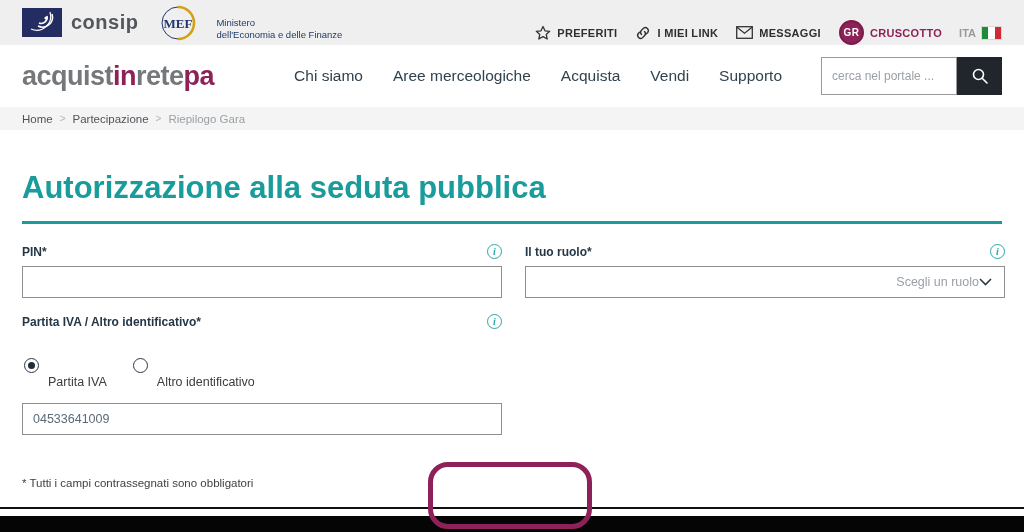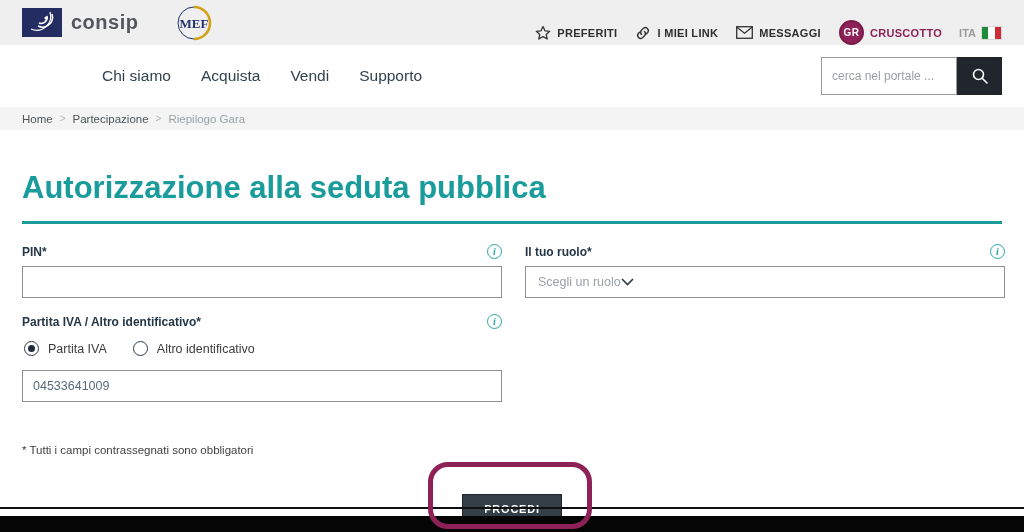--- a/index.html
+++ b/index.html
@@ -10,21 +10,21 @@
     color:#333;
   }
   
   .topbar {
     height:45px; background:#efefef; display:flex; align-items:center;
     padding:8px 22px;
   }
   .consip-logo { display:flex; align-items:center; gap:9px; }
   .consip-mark { width:40px; height:29px; display:block; }
   .consip-text { font-size:20px; font-weight:600; color:#53565a; letter-spacing:0.5px; }
-  .mef-logo { display:flex; align-items:flex-end; gap:20px; margin-left:38px; }
+  .mef-logo { display:flex; align-items:flex-end; gap:20px; margin-left:22px; }
   .mef-ministry { font-size:9.5px; color:#1f3a68; line-height:1.25; }
   .topbar-right { margin-left:auto; display:flex; align-items:center; gap:9px;margin-top:20px; }
   .topbar-link { display:flex; align-items:center; gap:6px; font-size:11px;
     font-weight:700; color:#2f2f2f; letter-spacing:0.3px; cursor:pointer; margin-right:9px; }
   .gr-badge { width:25px; height:25px; border-radius:50%; background:#8e2157;
     color:#fff; font-size:10px; font-weight:700; display:flex; align-items:center;
     justify-content:center; border:2px solid #7a1b4a; }
   .cruscotto { color:#8e2157; }
   .lang { display:flex; align-items:center; gap:5px; margin-left:6px; }
   .lang-code { font-size:11px; font-weight:700; color:#9a9a9a; }
@@ -60,29 +60,29 @@
   .form-grid { display:grid; grid-template-columns:480px 480px; column-gap:23px; margin-top:20px; }
   .field { margin-bottom:16px; }
   .label-row { display:flex; align-items:center; justify-content:space-between; margin-bottom:7px; }
   .field-label { font-size:12px; font-weight:700; color:#253746; }
   .info-icon { width:15px; height:15px; border-radius:50%; border:1.2px solid #2aa8a8;
     color:#2aa8a8; font-size:10px; font-style:italic; font-weight:700; display:flex;
     align-items:center; justify-content:center; cursor:pointer; font-family:"Liberation Serif",serif; }
   .text-input { width:100%; height:32px; border:1px solid #8f8f8f; background:#fff;
     padding:0 10px; font-size:12.5px; color:#5a6b7b; font-family:"Liberation Sans",sans-serif; }
   .select-box { width:100%; height:32px; border:1px solid #8f8f8f; background:#fff;
-    display:flex; align-items:center; justify-content:flex-start; padding:0 12px; cursor:pointer; }
+    display:flex; align-items:center; justify-content:flex-end; padding:0 12px; cursor:pointer; }
   .select-placeholder { font-size:12.5px; color:#9aa0a6; }
 
   .radio-row { display:flex; align-items:center; gap:26px; margin:12px 0 14px 2px; }
   .radio-opt { display:flex; align-items:center; gap:9px; cursor:pointer; }
   .radio-circle { width:15px; height:15px; border-radius:50%; border:1.5px solid #2c3a47;
     display:flex; align-items:center; justify-content:center; background:#fff; }
   .radio-circle.checked::after { content:""; width:7px; height:7px; border-radius:50%; background:#1f2d3d; }
-  .radio-label { font-size:12.5px; color:#3c3c3c; }
+  .radio-label { font-size:12.5px; color:#3c3c3c;margin-top:34px; }
 
   .required-note { margin-top:26px; font-size:11.5px; color:#3f3f3f; }
 
   .submit-row { text-align:center; margin-top:38px; }
   .procedi-btn { width:100px; height:30px; background:#333e46; border:1px solid #1d242a;
     color:#fff; font-size:11px; font-weight:700; letter-spacing:0.8px; cursor:pointer;
     font-family:"Liberation Sans",sans-serif; }
 
   
   .annotation-box { position:absolute; left:428px; top:462px; width:164px; height:67px;
@@ -107,20 +107,24 @@
       <circle cx="24" cy="10" r="1.6" fill="#fff"></circle>
     </svg>
     <span class="consip-text">consip</span>
   </div>
   <div class="mef-logo">
     <svg width="36" height="36" viewBox="0 0 36 36">
       <path d="M18 2 a16 16 0 0 0 0 32" stroke="#23356b" stroke-width="1" fill="none"></path>
       <path d="M18 2 a16 16 0 0 1 0 32" stroke="#d4a017" stroke-width="2.6" fill="none"></path>
       <text x="18" y="23" text-anchor="middle" font-size="13" font-weight="bold" font-family="Liberation Serif, serif" fill="#23356b">MEF</text>
     </svg>
+    <div class="mef-ministry">
+      <div>Ministero</div>
+      <div>dell'Economia e delle Finanze</div>
+    </div>
   </div>
 
   <div class="topbar-right">
     <div class="topbar-link">
       <svg class="icon-sm" width="16" height="16" viewBox="0 0 16 16">
         <path d="M8 1.5l2 4.3 4.7.5-3.5 3.1 1 4.6L8 11.6 3.8 14l1-4.6L1.3 6.3 6 5.8z" fill="none" stroke="#333" stroke-width="1.3" stroke-linejoin="round"></path>
       </svg>
       <span>PREFERITI</span>
     </div>
     <div class="topbar-link">
@@ -146,22 +150,26 @@
       <span class="flag">
         <span class="g"></span>
           <span class="w"></span>
           <span class="r"></span>
       </span>
     </div>
   </div>
 </div>
 
 <div class="navbar">
+  <div class="site-logo">
+    <span class="gray">acquist</span><span class="maroon">in</span><span class="gray">rete</span><span class="maroon">pa</span>
+  </div>
   <div class="nav-menu">
     <span class="nav-item">Chi siamo</span>
+    <span class="nav-item">Aree merceologiche</span>
     <span class="nav-item">Acquista</span>
     <span class="nav-item">Vendi</span>
     <span class="nav-item">Supporto</span>
   </div>
   <div class="search-wrap">
     <input class="search-input" type="text" placeholder="cerca nel portale ..." style="">
     <button class="search-btn">
       <svg width="18" height="18" viewBox="0 0 18 18">
         <circle cx="7.5" cy="7.5" r="5" fill="none" stroke="#fff" stroke-width="1.6"></circle>
         <line x1="11.2" y1="11.2" x2="16" y2="16" stroke="#fff" stroke-width="1.6" stroke-linecap="round"></line>

